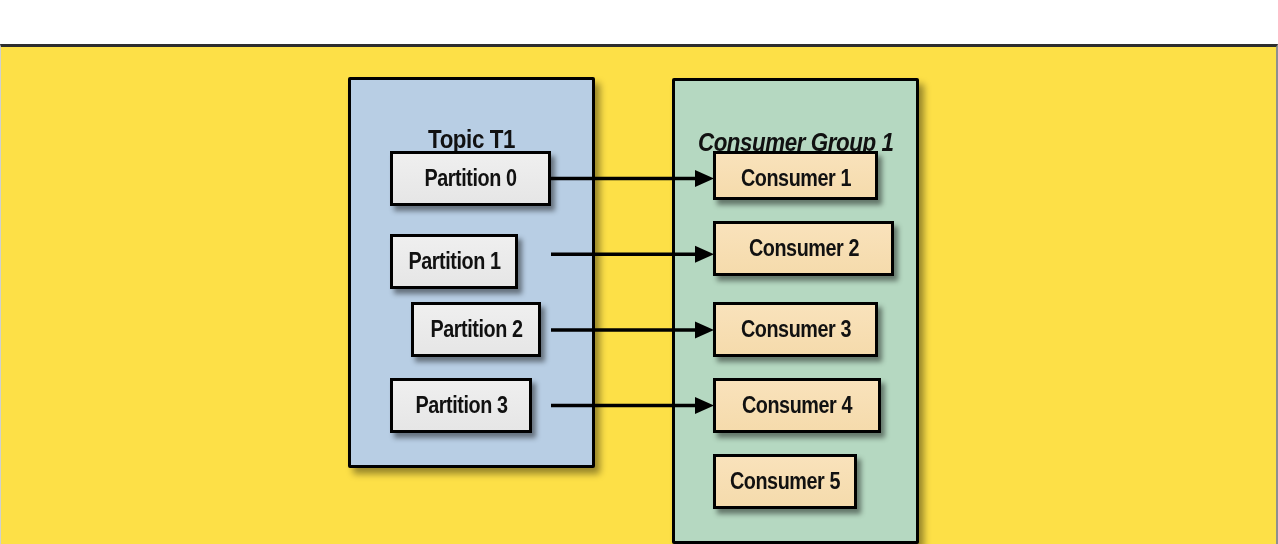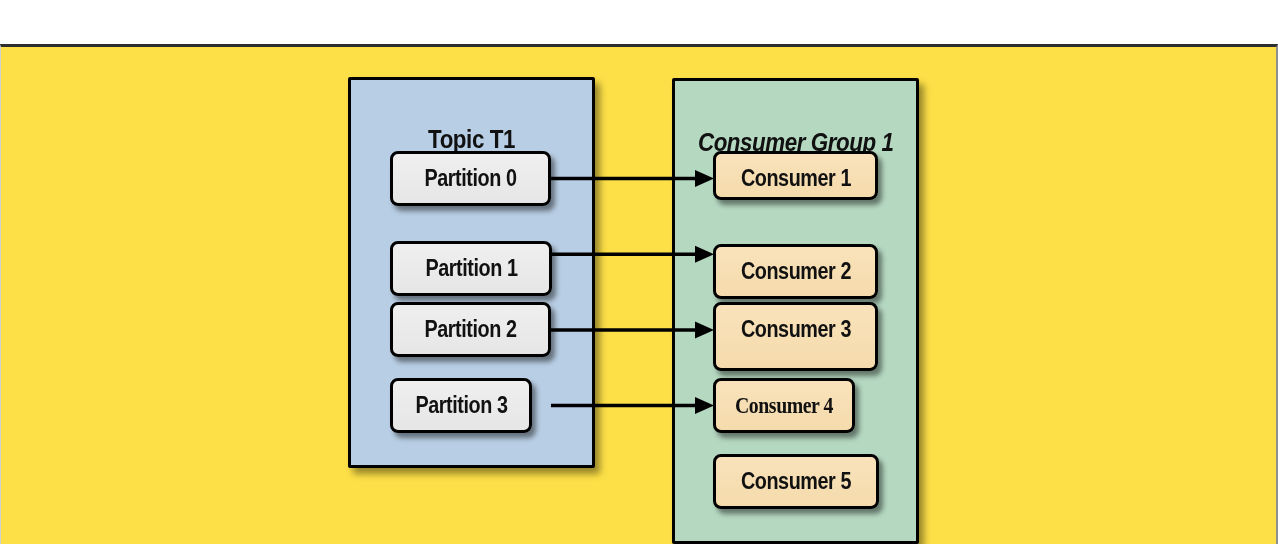--- a/index.html
+++ b/index.html
@@ -36,21 +36,21 @@
     font-weight: 700;
     font-size: 26px;
     color: #111111;
     white-space: nowrap;
   }
   .group-title .ctext { display: inline-block; transform: scaleX(0.86); transform-origin: 50% 50%; letter-spacing: -0.5px; }
   .node {
     position: absolute;
     box-sizing: border-box;
     border: 3px solid #000000;
-    border-radius: 8px;
+    border-radius: 0;
     box-shadow: 4px 5px 5px rgba(0,0,0,0.45);
     text-align: center;
     font-weight: 700;
     font-size: 23px;
     color: #111111;
     white-space: nowrap;
   }
   .node .ctext { display: inline-block; transform: scaleX(0.86); transform-origin: 50% 50%; letter-spacing: -0.5px; }
   .arrow-layer {
     position: absolute;
@@ -72,28 +72,28 @@
   </div>
 
   <div class="group-box" id="consumer-group-box" style="left: 671px; top: 31px; width: 247px; height: 466px; background: rgb(181, 216, 193);">
     <div class="group-title" style="top:46px;font-style:italic;">
       <span class="ctext">Consumer Group 1</span>
     </div>
   </div>
 
   <div id="nodes">
       <div class="node" style="left: 389px; top: 104px; width: 161px; height: 55px; line-height: 49px; background: linear-gradient(rgb(239, 239, 239), rgb(230, 230, 230));"><span class="ctext">Partition 0</span></div>
-      <div class="node" style="left: 389px; top: 194px; width: 162px; height: 55px; line-height: 49px; background: linear-gradient(rgb(239, 239, 239), rgb(230, 230, 230));"><span class="ctext">Partition 1</span></div>
-      <div class="node" style="left: 389px; top: 255.4px; width: 161px; height: 55px; line-height: 49px; background: linear-gradient(rgb(239, 239, 239), rgb(230, 230, 230));"><span class="ctext">Partition 2</span></div>
+      <div class="node" style="left: 389px; top: 187px; width: 128px; height: 55px; line-height: 49px; background: linear-gradient(rgb(239, 239, 239), rgb(230, 230, 230));"><span class="ctext">Partition 1</span></div>
+      <div class="node" style="left: 410px; top: 255.4px; width: 130px; height: 55px; line-height: 49px; background: linear-gradient(rgb(239, 239, 239), rgb(230, 230, 230));"><span class="ctext">Partition 2</span></div>
       <div class="node" style="left: 389px; top: 331.1px; width: 142px; height: 55px; line-height: 49px; background: linear-gradient(rgb(239, 239, 239), rgb(230, 230, 230));"><span class="ctext">Partition 3</span></div>
       <div class="node" style="left: 712px; top: 104px; width: 165px; height: 49px; line-height: 49px; background: linear-gradient(rgb(249, 226, 187), rgb(245, 219, 172));"><span class="ctext">Consumer 1</span></div>
-      <div class="node" style="left: 712px; top: 197px; width: 165px; height: 55px; line-height: 49px; background: linear-gradient(rgb(249, 226, 187), rgb(245, 219, 172));"><span class="ctext">Consumer 2</span></div>
-      <div class="node" style="left: 712px; top: 255.4px; width: 165px; height: 69px; line-height: 49px; background: linear-gradient(rgb(249, 226, 187), rgb(245, 219, 172));"><span class="ctext">Consumer 3</span></div>
-      <div class="node" style="left: 712px; top: 331.1px; width: 142px; height: 55px; line-height: 49px; background: linear-gradient(rgb(249, 226, 187), rgb(245, 219, 172)); font-family: Liberation Serif, serif;"><span class="ctext">Consumer 4</span></div>
-      <div class="node" style="left: 712px; top: 406.8px; width: 166px; height: 55px; line-height: 49px; background: linear-gradient(rgb(249, 226, 187), rgb(245, 219, 172));"><span class="ctext">Consumer 5</span></div>
+      <div class="node" style="left: 712px; top: 174px; width: 181px; height: 55px; line-height: 49px; background: linear-gradient(rgb(249, 226, 187), rgb(245, 219, 172));"><span class="ctext">Consumer 2</span></div>
+      <div class="node" style="left: 712px; top: 255.4px; width: 165px; height: 55px; line-height: 49px; background: linear-gradient(rgb(249, 226, 187), rgb(245, 219, 172));"><span class="ctext">Consumer 3</span></div>
+      <div class="node" style="left: 712px; top: 331.1px; width: 168px; height: 55px; line-height: 49px; background: linear-gradient(rgb(249, 226, 187), rgb(245, 219, 172));"><span class="ctext">Consumer 4</span></div>
+      <div class="node" style="left: 712px; top: 406.8px; width: 144px; height: 55px; line-height: 49px; background: linear-gradient(rgb(249, 226, 187), rgb(245, 219, 172));"><span class="ctext">Consumer 5</span></div>
     </div>
 
   <svg class="arrow-layer" id="arrows" viewBox="0 0 1278 544" xmlns="http://www.w3.org/2000/svg">
       <g>
         <line x1="550" y1="131.5" x2="698" y2="131.5" stroke="#000000" stroke-width="3.5"></line>
         <polygon points="713,131.5 694,123 694,140" fill="#000000"></polygon>
       </g>
       <g>
         <line x1="550" y1="207.2" x2="698" y2="207.2" stroke="#000000" stroke-width="3.5"></line>
         <polygon points="713,207.2 694,198.7 694,215.7" fill="#000000"></polygon>

